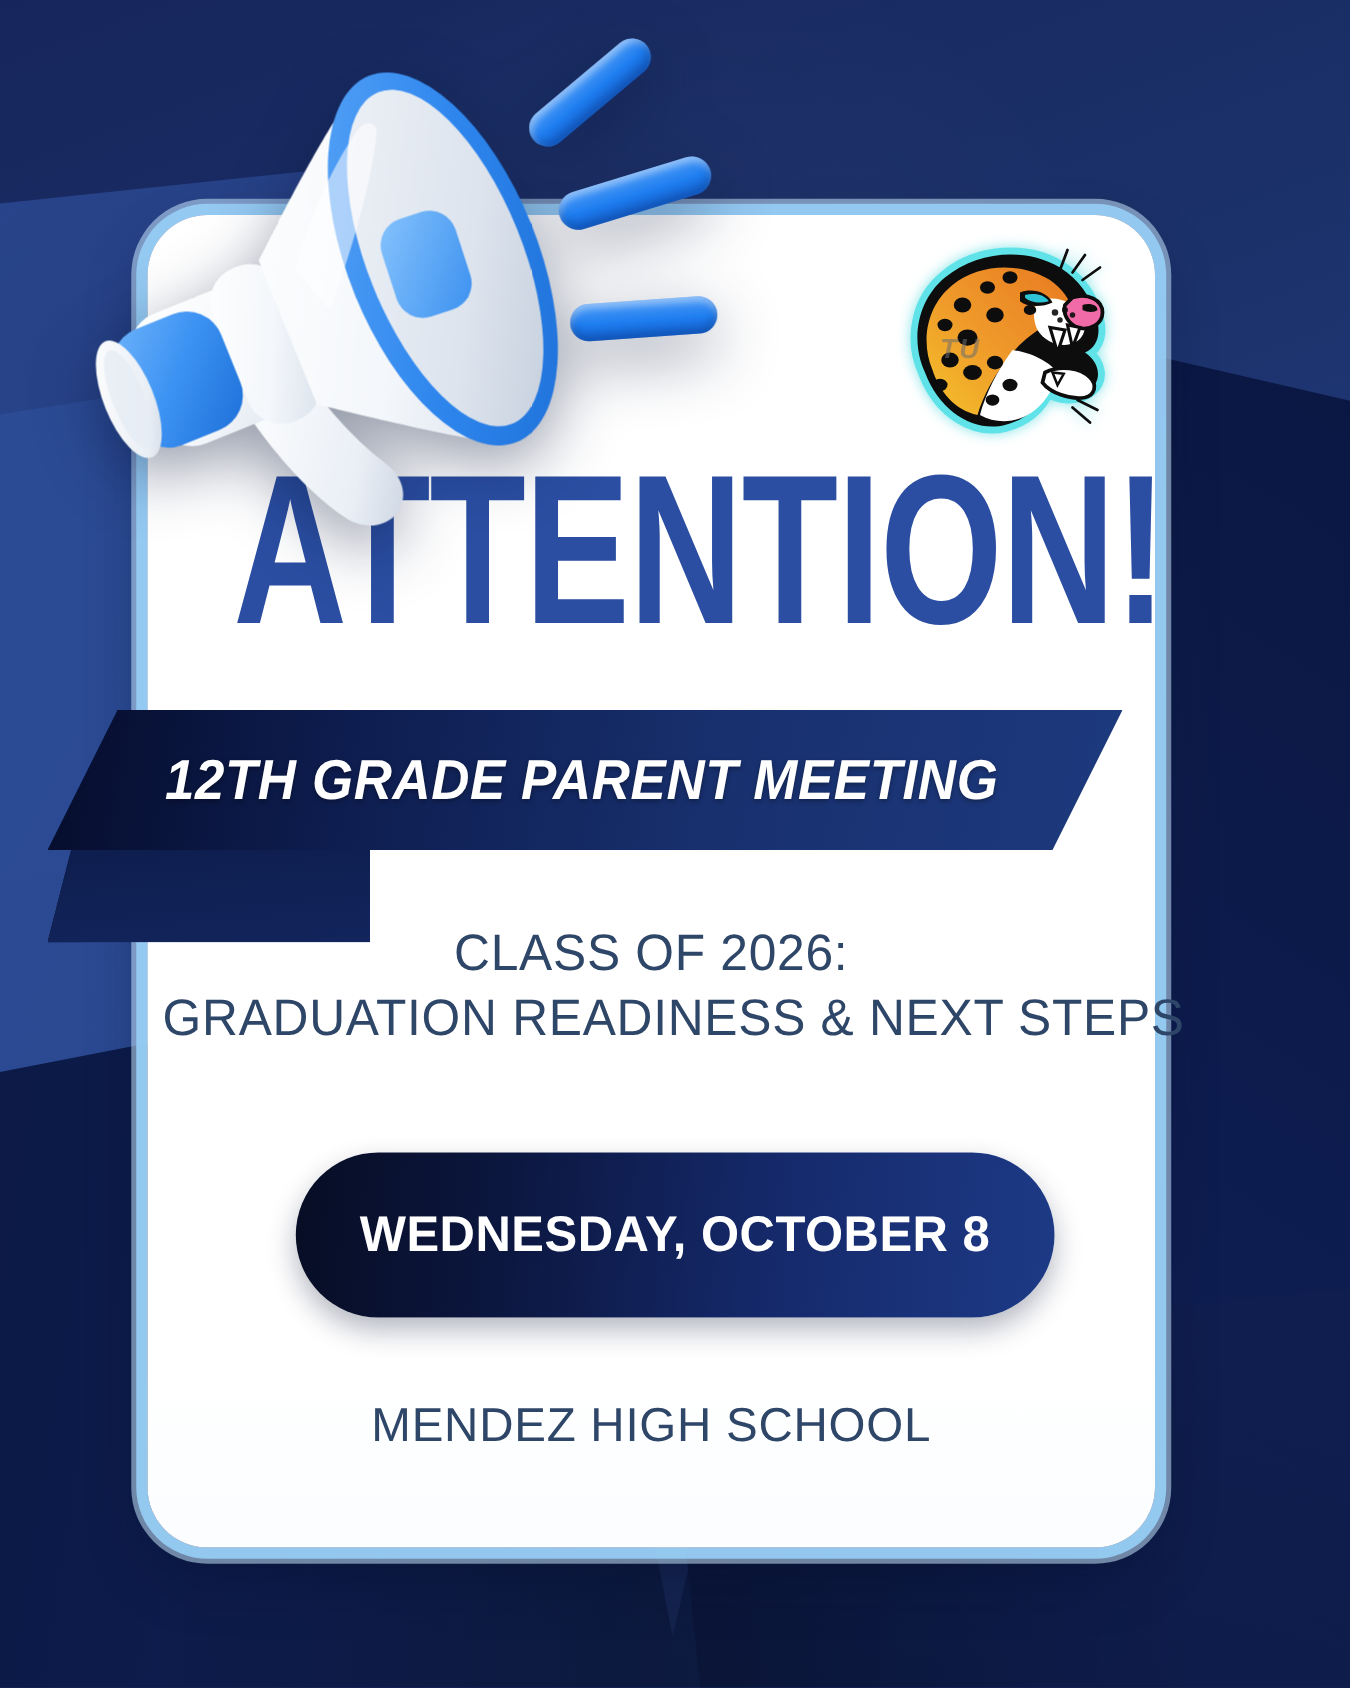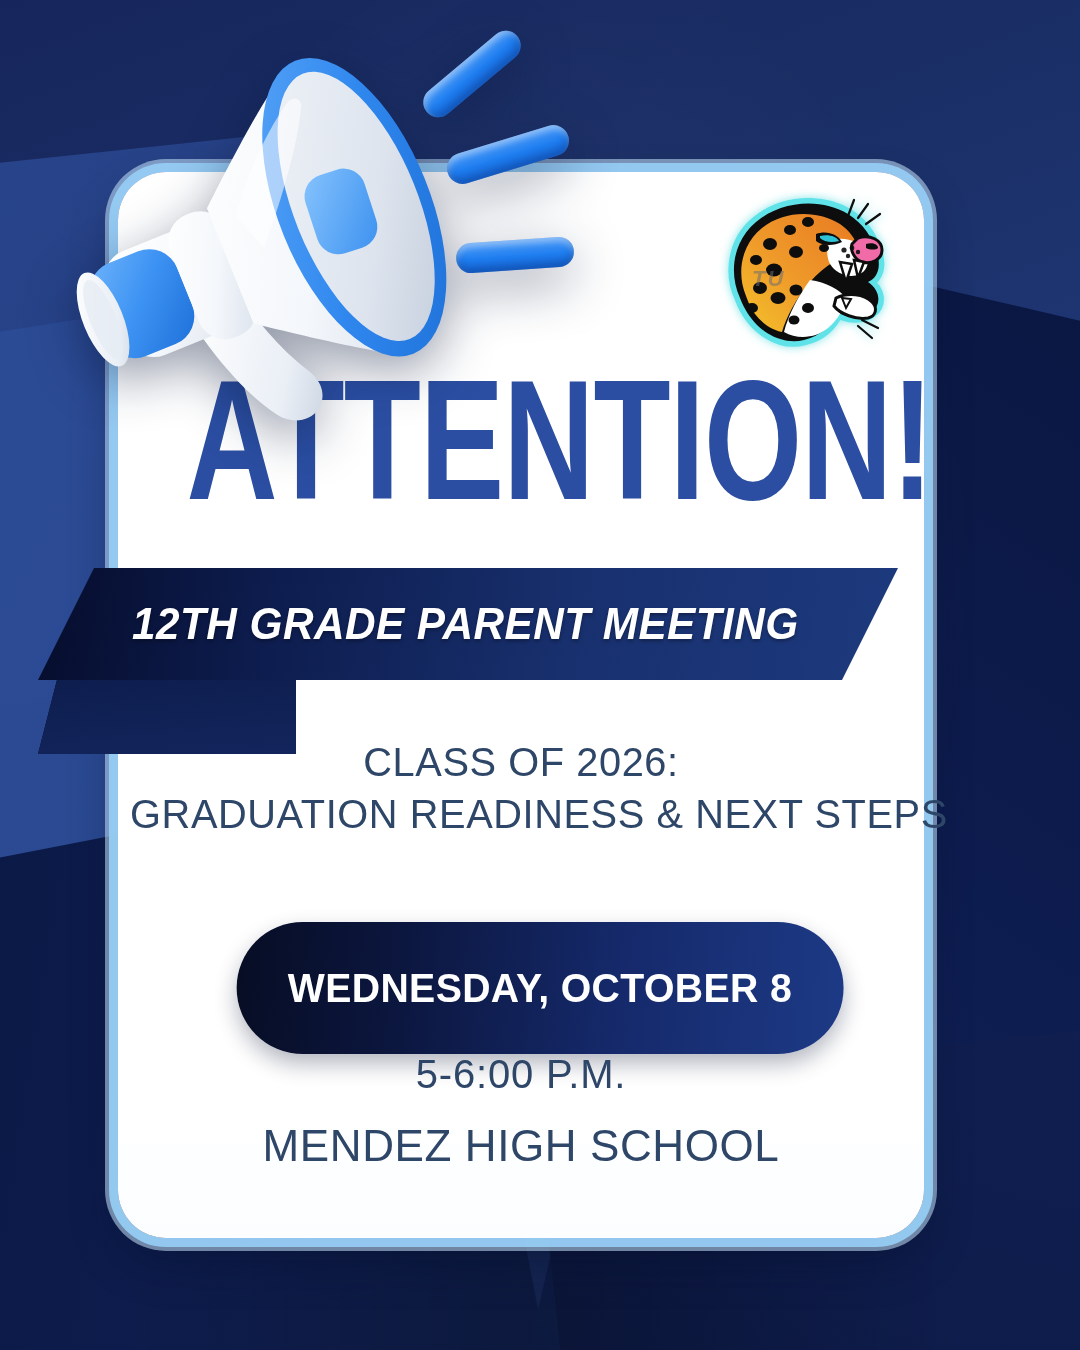--- a/index.html
+++ b/index.html
@@ -205,21 +205,21 @@
     font-weight:400;
     letter-spacing:.8px;
   }
 
   #venue{
     position:absolute;
     left:118px; top:1118px;
     width:806px;
     text-align:center;
     color:#2e4668;
-    font-size:44px;
+    font-size:38px;
     font-weight:400;
     line-height:1.25;
     letter-spacing:.6px;
   }
   #venue .line{ display:block; }
 
   
   #mascot{
     position:absolute;
     left:712px; top:186px;
@@ -263,21 +263,20 @@
 
   <div id="subtitle">
     <span class="line">CLASS OF 2026:</span>
     <span class="line">GRADUATION READINESS &amp; NEXT STEPS</span>
   </div>
 
   <div id="date-pill">
     <span class="pill-text">WEDNESDAY, OCTOBER 8</span>
   </div>
 
-  <div id="time">5-6:00 P.M.</div>
 
   <div id="venue">
     <span class="line">MENDEZ HIGH SCHOOL</span>
   </div>
 
   <div id="megaphone">
     <svg width="430" height="440" viewBox="0 0 430 440" xmlns="http://www.w3.org/2000/svg">
       <defs>
         <linearGradient id="conWhite" x1="0" y1="0" x2="1" y2="1">
           <stop offset="0%" stop-color="#ffffff"></stop>

